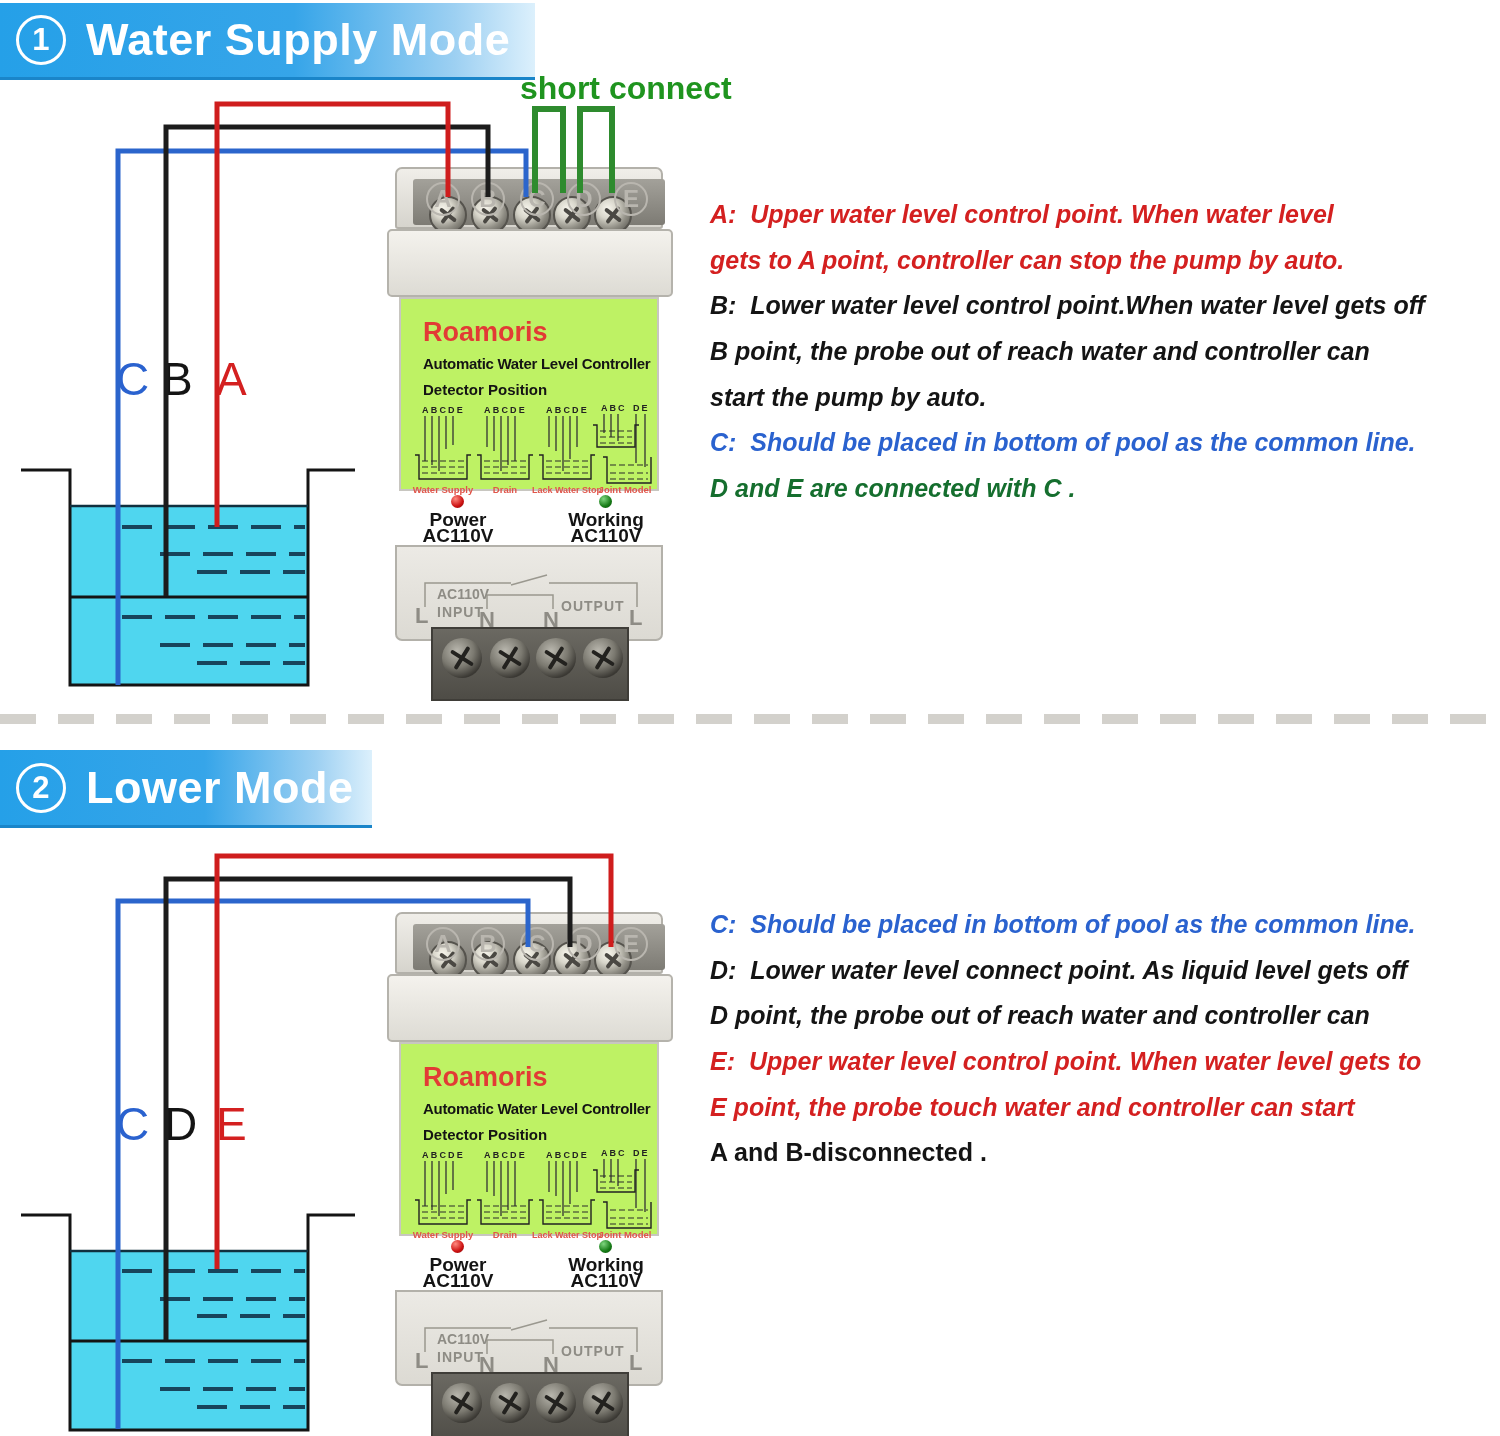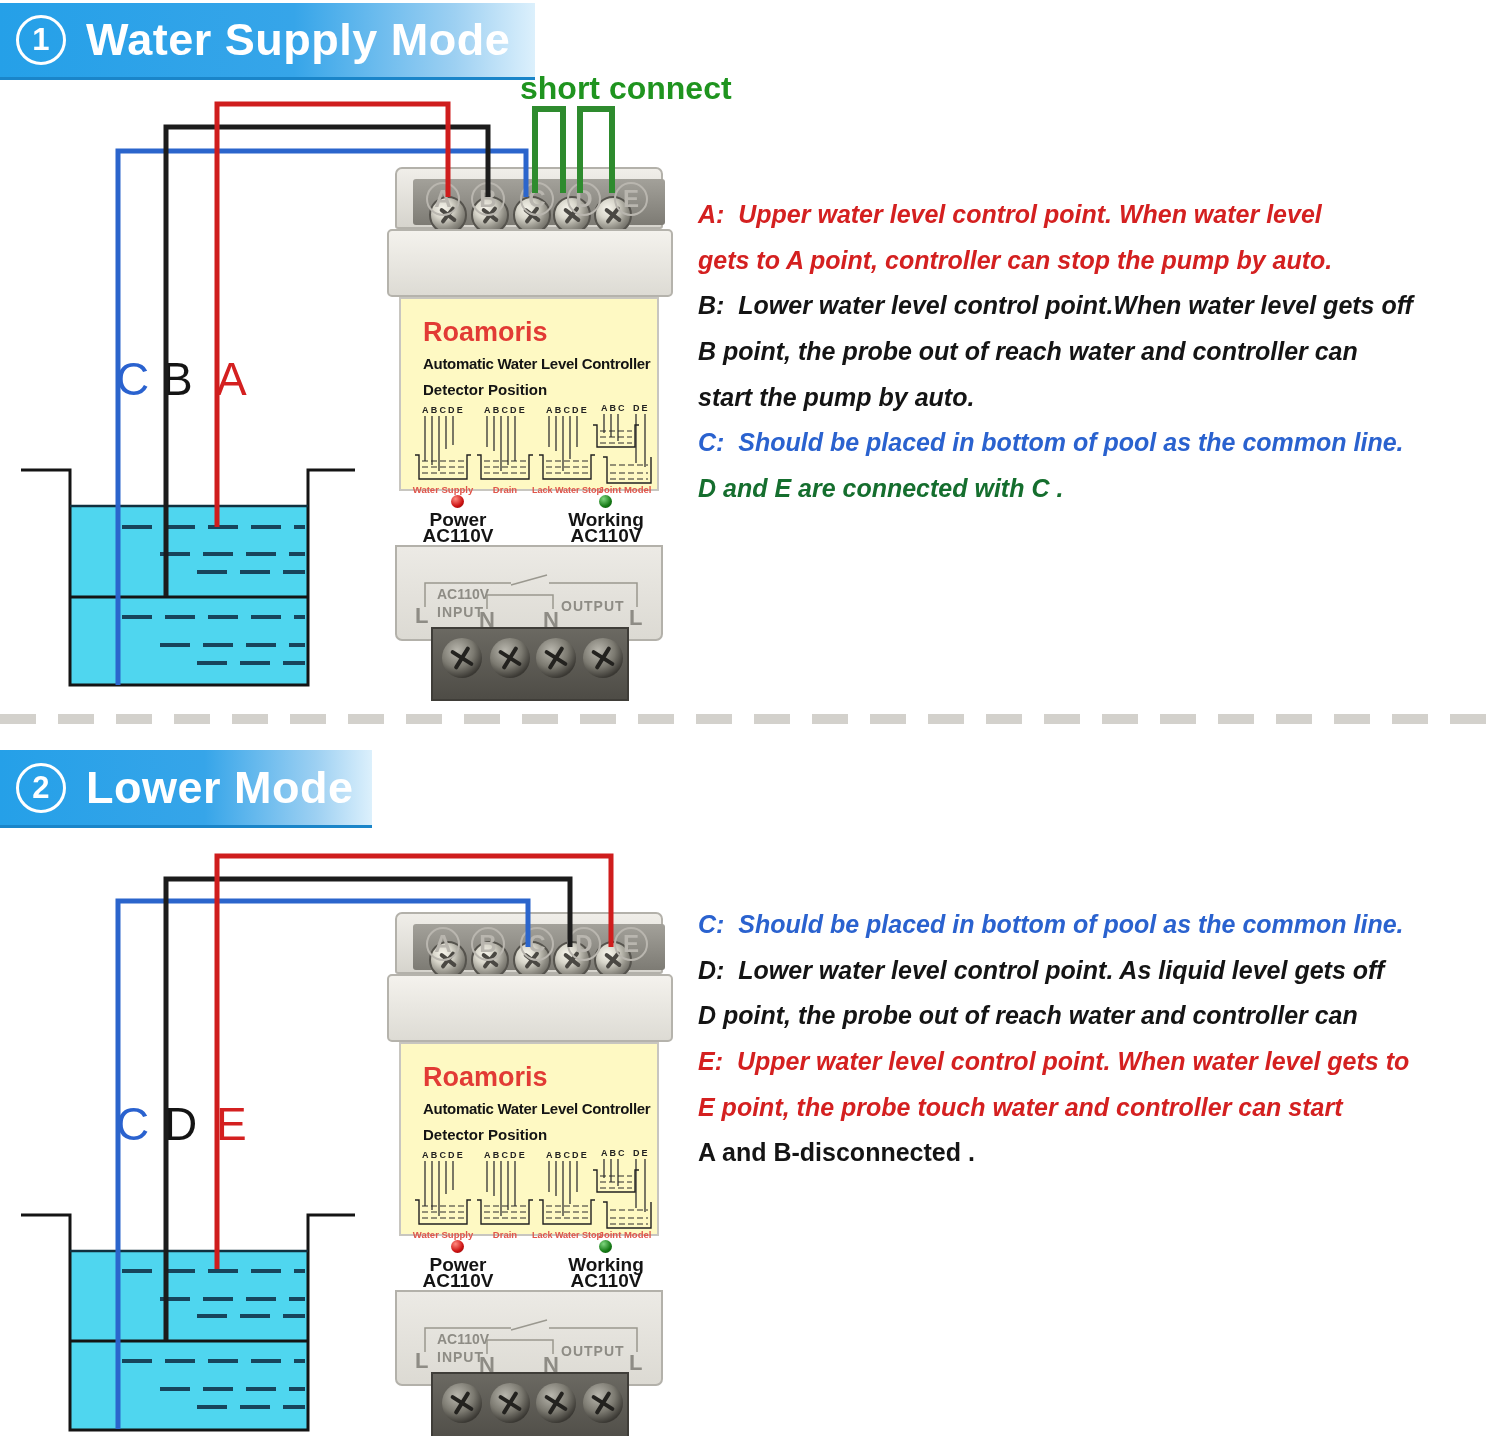--- a/index.html
+++ b/index.html
@@ -27,21 +27,21 @@
   [data-color="red"]{color:#d42020;}
   [data-color="black"]{color:#141414;}
   [data-color="blue"]{color:#2a62cf;}
   [data-color="green"]{color:#156e2e;}
 
   
   .note-block{position:absolute;left:698px;}
   #notes1{top:192px;}
   #notes2{top:902px;}
   .note{height:45.6px;display:flex;align-items:center;font-size:25px;font-weight:bold;
-        font-style:italic;white-space:pre;}
+        font-style:italic;white-space:pre;margin-left:12px;}
   .note.plain{font-style:normal;}
 
   
   .scene{position:absolute;left:0;top:0;z-index:5;pointer-events:none;}
 
   
   .device{position:absolute;width:286px;height:540px;z-index:2;}
   #device1{left:387px;top:167px;}
   #device2{left:387px;top:912px;}
 
@@ -59,21 +59,21 @@
   .s1{left:42px}.s2{left:84px}.s3{left:126px}.s4{left:166px}.s5{left:207px}
 
   .d-band{position:absolute;left:0;top:62px;width:286px;height:68px;box-sizing:border-box;
           background:linear-gradient(180deg,#f4f2ed,#dddbd4);border:2px solid #b5b3ac;border-radius:5px;}
   .t-circle{position:absolute;top:15px;width:34px;height:34px;border-radius:50%;box-sizing:border-box;
             border:2.5px solid #b9b6af;color:#b9b6af;font-size:24px;font-weight:bold;
             display:flex;align-items:center;justify-content:center;}
   .c1{left:39px}.c2{left:84px}.c3{left:133px}.c4{left:180px}.c5{left:227px}
 
   .d-panel{position:absolute;left:12px;top:130px;width:260px;height:194px;box-sizing:border-box;
-           background:#fef9c3;border:2px solid #c8c6c0;}
+           background:#bef264;border:2px solid #c8c6c0;}
   .brand{position:absolute;left:22px;top:18px;font-size:27px;font-weight:bold;color:#e23b35;}
   .d-title{position:absolute;left:22px;top:56px;font-size:15px;font-weight:bold;color:#141414;
            white-space:nowrap;letter-spacing:-0.3px;}
   .d-sub{position:absolute;left:22px;top:82px;font-size:15px;font-weight:bold;color:#141414;}
   .detector-svg{position:absolute;left:8px;top:104px;}
   .led{position:absolute;width:13px;height:13px;border-radius:50%;}
   .led.red{left:50px;top:196px;background:radial-gradient(circle at 35% 30%,#ff8a80,#cc1111 60%,#7a0b0b);}
   .led.green{left:198px;top:196px;background:radial-gradient(circle at 35% 30%,#7fd67f,#157a15 60%,#0a4d0a);}
   .led-label{position:absolute;width:90px;text-align:center;font-size:19px;font-weight:bold;
              line-height:16px;color:#141414;}
@@ -351,20 +351,20 @@
     <div class="note" data-color="red">gets to A point, controller can stop the pump by auto.</div>
     <div class="note" data-color="black">B:  Lower water level control point.When water level gets off</div>
     <div class="note" data-color="black">B point, the probe out of reach water and controller can</div>
     <div class="note" data-color="black">start the pump by auto.</div>
     <div class="note" data-color="blue">C:  Should be placed in bottom of pool as the common line.</div>
     <div class="note" data-color="green">D and E are connected with C .</div>
   </div>
 
   <div class="note-block" id="notes2">
     <div class="note" data-color="blue">C:  Should be placed in bottom of pool as the common line.</div>
-    <div class="note" data-color="black">D:  Lower water level control point. As liquid level gets off</div>
+    <div class="note" data-color="black">D:  Lower water level connect point. As liquid level gets off</div>
     <div class="note" data-color="black">D point, the probe out of reach water and controller can</div>
     <div class="note" data-color="red">E:  Upper water level control point. When water level gets to</div>
     <div class="note" data-color="red">E point, the probe touch water and controller can start</div>
     <div class="note plain" data-color="black">A and B-disconnected .</div>
   </div>
 
 </div>
 
 </body></html>

